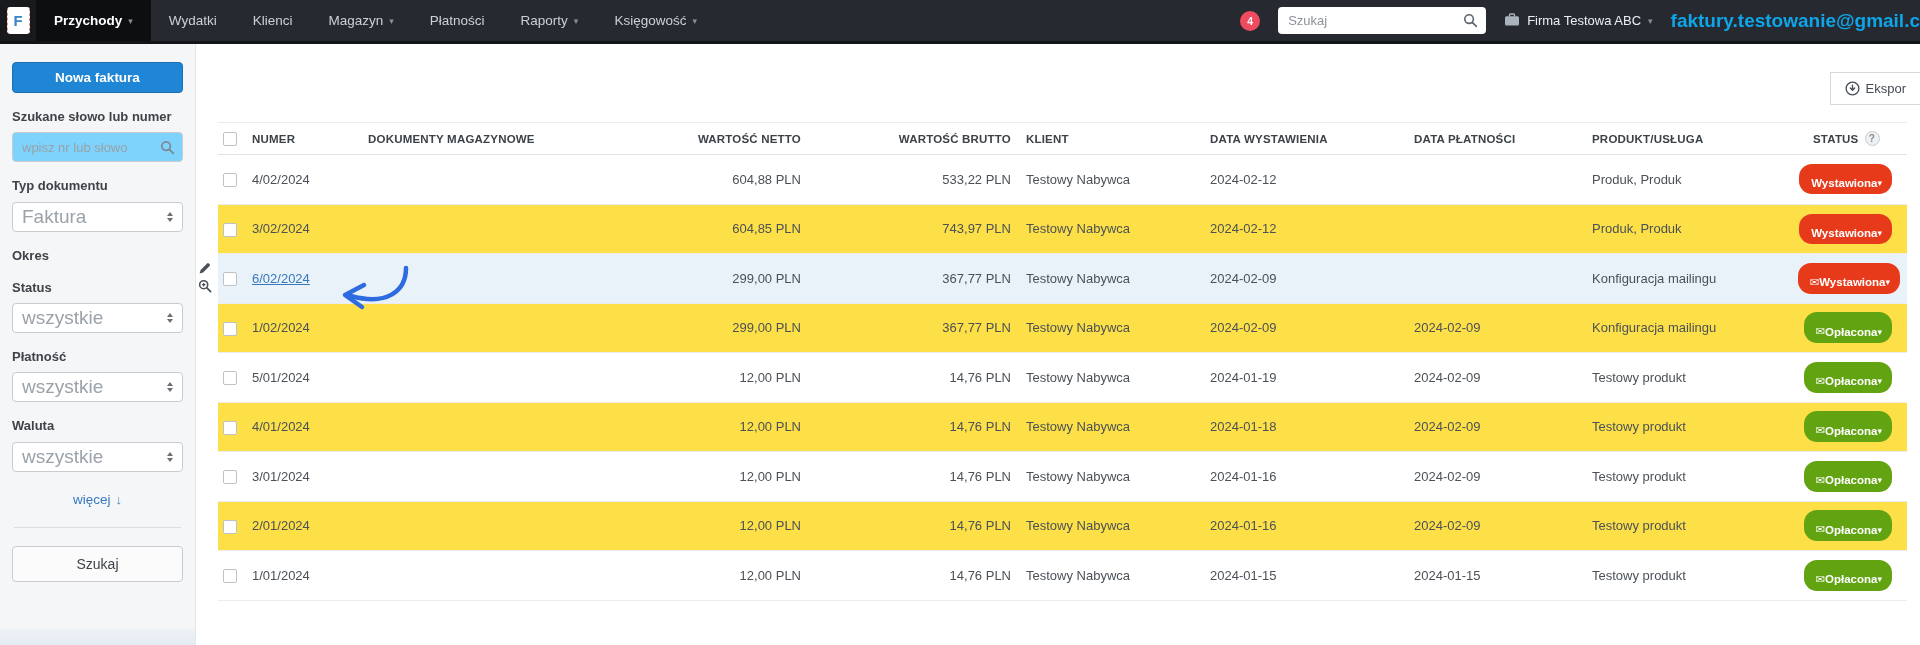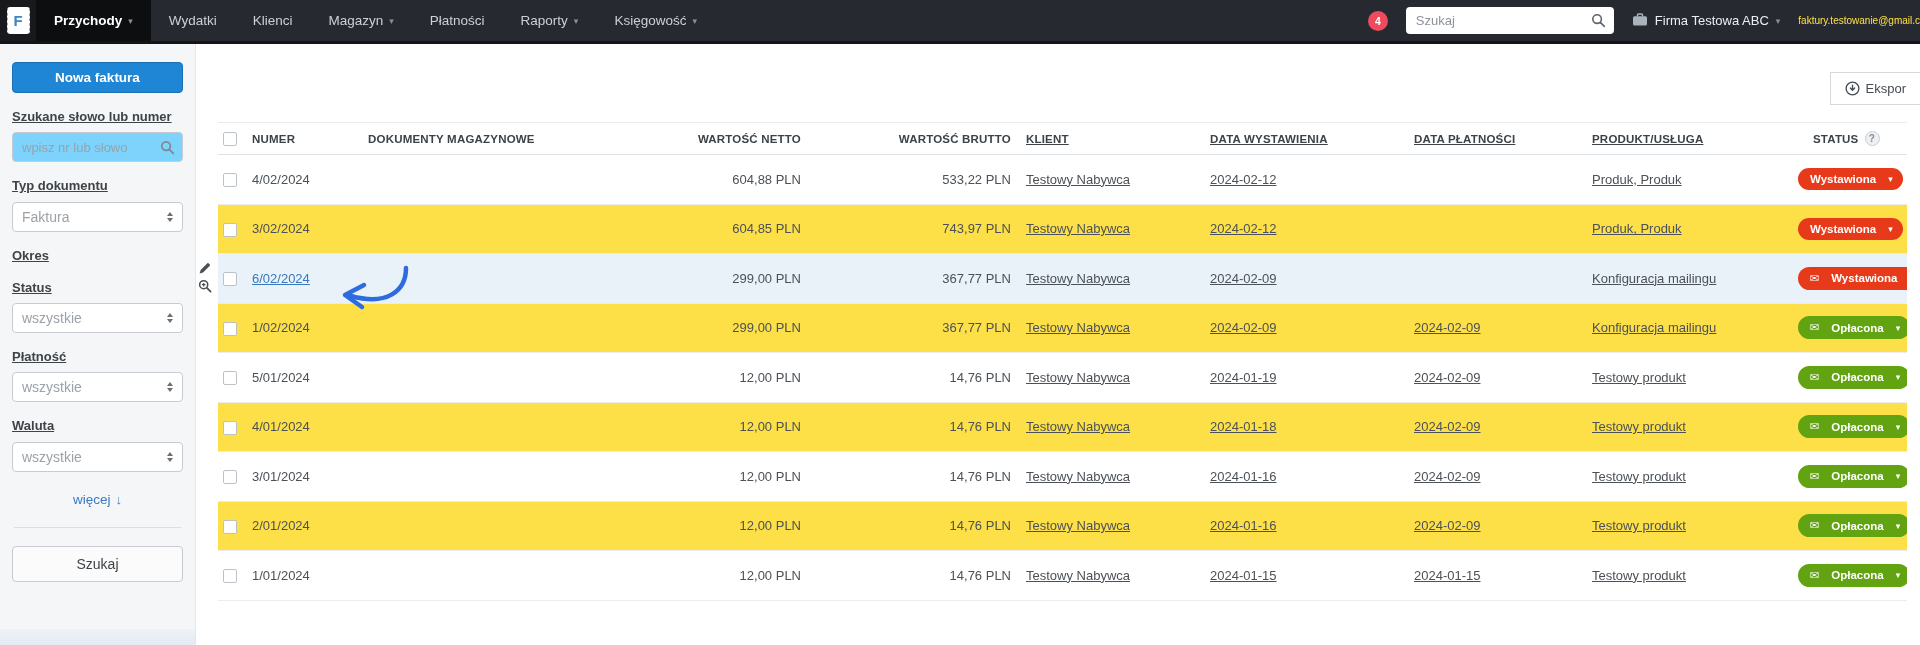--- a/index.html
+++ b/index.html
@@ -15,35 +15,35 @@
   .nav-item.active { background:#0d0e10; color:#fff; font-weight:bold; }
   .nav-item .caret { color:#8a9096; font-size:9px; margin-left:6px; }
   .nav-right { margin-left:auto; display:flex; align-items:center; gap:18px; flex:none; padding-left:10px; }
   .notif-badge { width:20px; height:20px; border-radius:50%; background:#ee4b5e; color:#fff; font-size:10.5px; font-weight:bold; display:flex; align-items:center; justify-content:center; cursor:pointer; flex:none; }
   .nav-search { position:relative; flex:none; }
   .nav-search input { width:208px; height:27px; border:none; border-radius:4px; padding:0 30px 0 10px; font-size:13px; font-family:inherit; color:#333; outline:none; }
   .nav-search input::placeholder { color:#8d939a; }
   .nav-search svg { position:absolute; right:8px; top:6px; }
   .company { display:flex; align-items:center; gap:7px; color:#eceff2; font-size:13px; cursor:pointer; flex:none; }
   .company .caret { color:#8a9096; font-size:9px; }
-  .email { color:#fde047; font-size:10px; cursor:pointer; flex:none; }
+  .email { color:#0ea5e9; font-size:19px; cursor:pointer; flex:none;font-weight:bold; }
 
   
   .body-row { display:flex; height:633px; }
 
   
   .sidebar { position:relative; width:196px; flex:none; background:#f5f6f7; border-right:1px solid #e3e5e7; padding:18px 12px 0 12px; height:601px; }
   .btn-primary { display:block; width:100%; height:31px; background:#1f86d6; border:1px solid #1a6fb5; border-radius:4px; color:#fff; font-size:13.5px; font-weight:bold; text-align:center; line-height:29px; cursor:pointer; }
-  .side-label { font-size:13px; font-weight:bold; color:#3d4348; margin:16px 0 7px 0; line-height:1.25;text-decoration:underline; }
+  .side-label { font-size:13px; font-weight:bold; color:#3d4348; margin:16px 0 7px 0; line-height:1.25; }
   .side-search { position:relative; }
   .side-search input { width:100%; height:30px; border:1px solid #c8ccd0; border-radius:4px; background:#7dd3fc; padding:0 28px 0 9px; font-size:13px; font-family:inherit; color:#444; outline:none; }
   .side-search input::placeholder { color:#9aa1a8; }
   .side-search svg { position:absolute; right:8px; top:8px; }
   .select-box { display:flex; align-items:center; height:30px; border:1px solid #c8ccd0; border-radius:4px; background:#fff; padding:0 9px; cursor:pointer; }
-  .select-value { flex:1; font-size:14px; color:#9ba2a9; overflow:hidden; text-overflow:ellipsis; white-space:nowrap; }
+  .select-value { flex:1; font-size:19px; color:#9ba2a9; overflow:hidden; text-overflow:ellipsis; white-space:nowrap; }
   .stepper { display:flex; flex-direction:column; align-items:center; margin-left:4px; }
   .arr { display:block; width:0; height:0; border-left:3.5px solid transparent; border-right:3.5px solid transparent; }
   .arr.up { border-bottom:4.5px solid #696f75; }
   .arr.down { border-top:4.5px solid #696f75; margin-top:2px; }
   .more-link { display:block; text-align:center; color:#3779c2; font-size:13.5px; margin:20px 0 0 0; cursor:pointer; }
   .more-link::after { content:"\2193"; font-weight:bold; margin-left:5px; font-size:13px; }
   .side-divider { border:none; border-top:1px solid #dcdfe2; margin:20px 2px 18px 2px; }
   .btn-search { display:block; width:100%; height:36px; background:#fbfbfb; border:1px solid #c8ccd0; border-radius:4px; color:#3e444a; font-size:14px; font-family:inherit; cursor:pointer; }
   .side-bottom-strip { position:absolute; left:0; bottom:0; width:100%; height:16px; background:linear-gradient(#eef2f6,#e4ebf3); }
 
@@ -53,28 +53,28 @@
   .breadcrumb { padding-top:26px; font-size:20px; color:#4d5a66; }
   .btn-export { position:absolute; top:28px; right:-14px; display:flex; align-items:center; gap:6px; background:#fff; border:1px solid #d6d9dc; border-radius:0; padding:8px 14px; font-size:13px; color:#444b52; cursor:pointer; white-space:nowrap; }
 
   
   .grid { display:grid; grid-template-columns:34px 116px 238px 195px 210px 184px 204px 178px 221px minmax(0,1fr); align-items:center; }
   .thead-row { height:33px; border-top:1px solid #e9ebed; border-bottom:1px solid #dfe2e4; font-size:11.5px; font-weight:bold; color:#3b4248; letter-spacing:.2px; }
   .trow { height:49.5px; border-bottom:1px solid #ececec; font-size:13px; color:#4b5157; }
   .trow.even { background:#fde047; }
   .trow.highlight { background:#e9f2f9; }
   .td, .th { overflow:hidden; white-space:nowrap; }
-  .c-pad { padding-left:15px;text-decoration:underline; }
+  .c-pad { padding-left:15px; }
   .r { text-align:right; }
   .c-status-h { display:flex; align-items:center; gap:6px; padding-left:15px; }
   .c-status { text-align:right; padding-right:15px; }
   .cb { display:inline-block; width:14px; height:14px; border:1px solid #bcc2c7; border-radius:2px; background:#fff; margin-left:5px; vertical-align:middle; cursor:pointer; }
   .num-link { color:#3878bd; text-decoration:underline; cursor:pointer; }
   .help-icon { width:15px; height:15px; border-radius:50%; background:#eef0f1; border:1px solid #c9ced2; color:#868d93; font-size:10px; display:inline-flex; align-items:center; justify-content:center; cursor:pointer; }
-  .badge { display:inline-flex; align-items:center; gap:12px; color:#fff; font-weight:bold; font-size:11.5px; padding:5px 10px 5px 12px; border-radius:13px; cursor:pointer; }
+  .badge { display:inline-flex; align-items:center; gap:0; color:#fff; font-weight:bold; font-size:11.5px; padding:13px 10px 5px 12px; border-radius:13px; cursor:pointer; }
   .badge .env { font-size:11px; font-weight:normal; }
   .badge .bcaret { font-size:9px; }
   .badge.red { background:#e73a1b; }
   .badge.green { background:#62a311; }
   .tfoot-row { height:36px; background:#f6f7f8; border-bottom:1px solid #e4e6e8; font-size:13px; color:#9aa0a6; }
   .tfoot-row .sum { font-weight:bold; color:#3f464c; }
 
   
   .hover-icons { position:absolute; left:198px; top:262px; display:flex; flex-direction:column; gap:4px; }
   .hover-icons span { cursor:pointer; line-height:0; }

